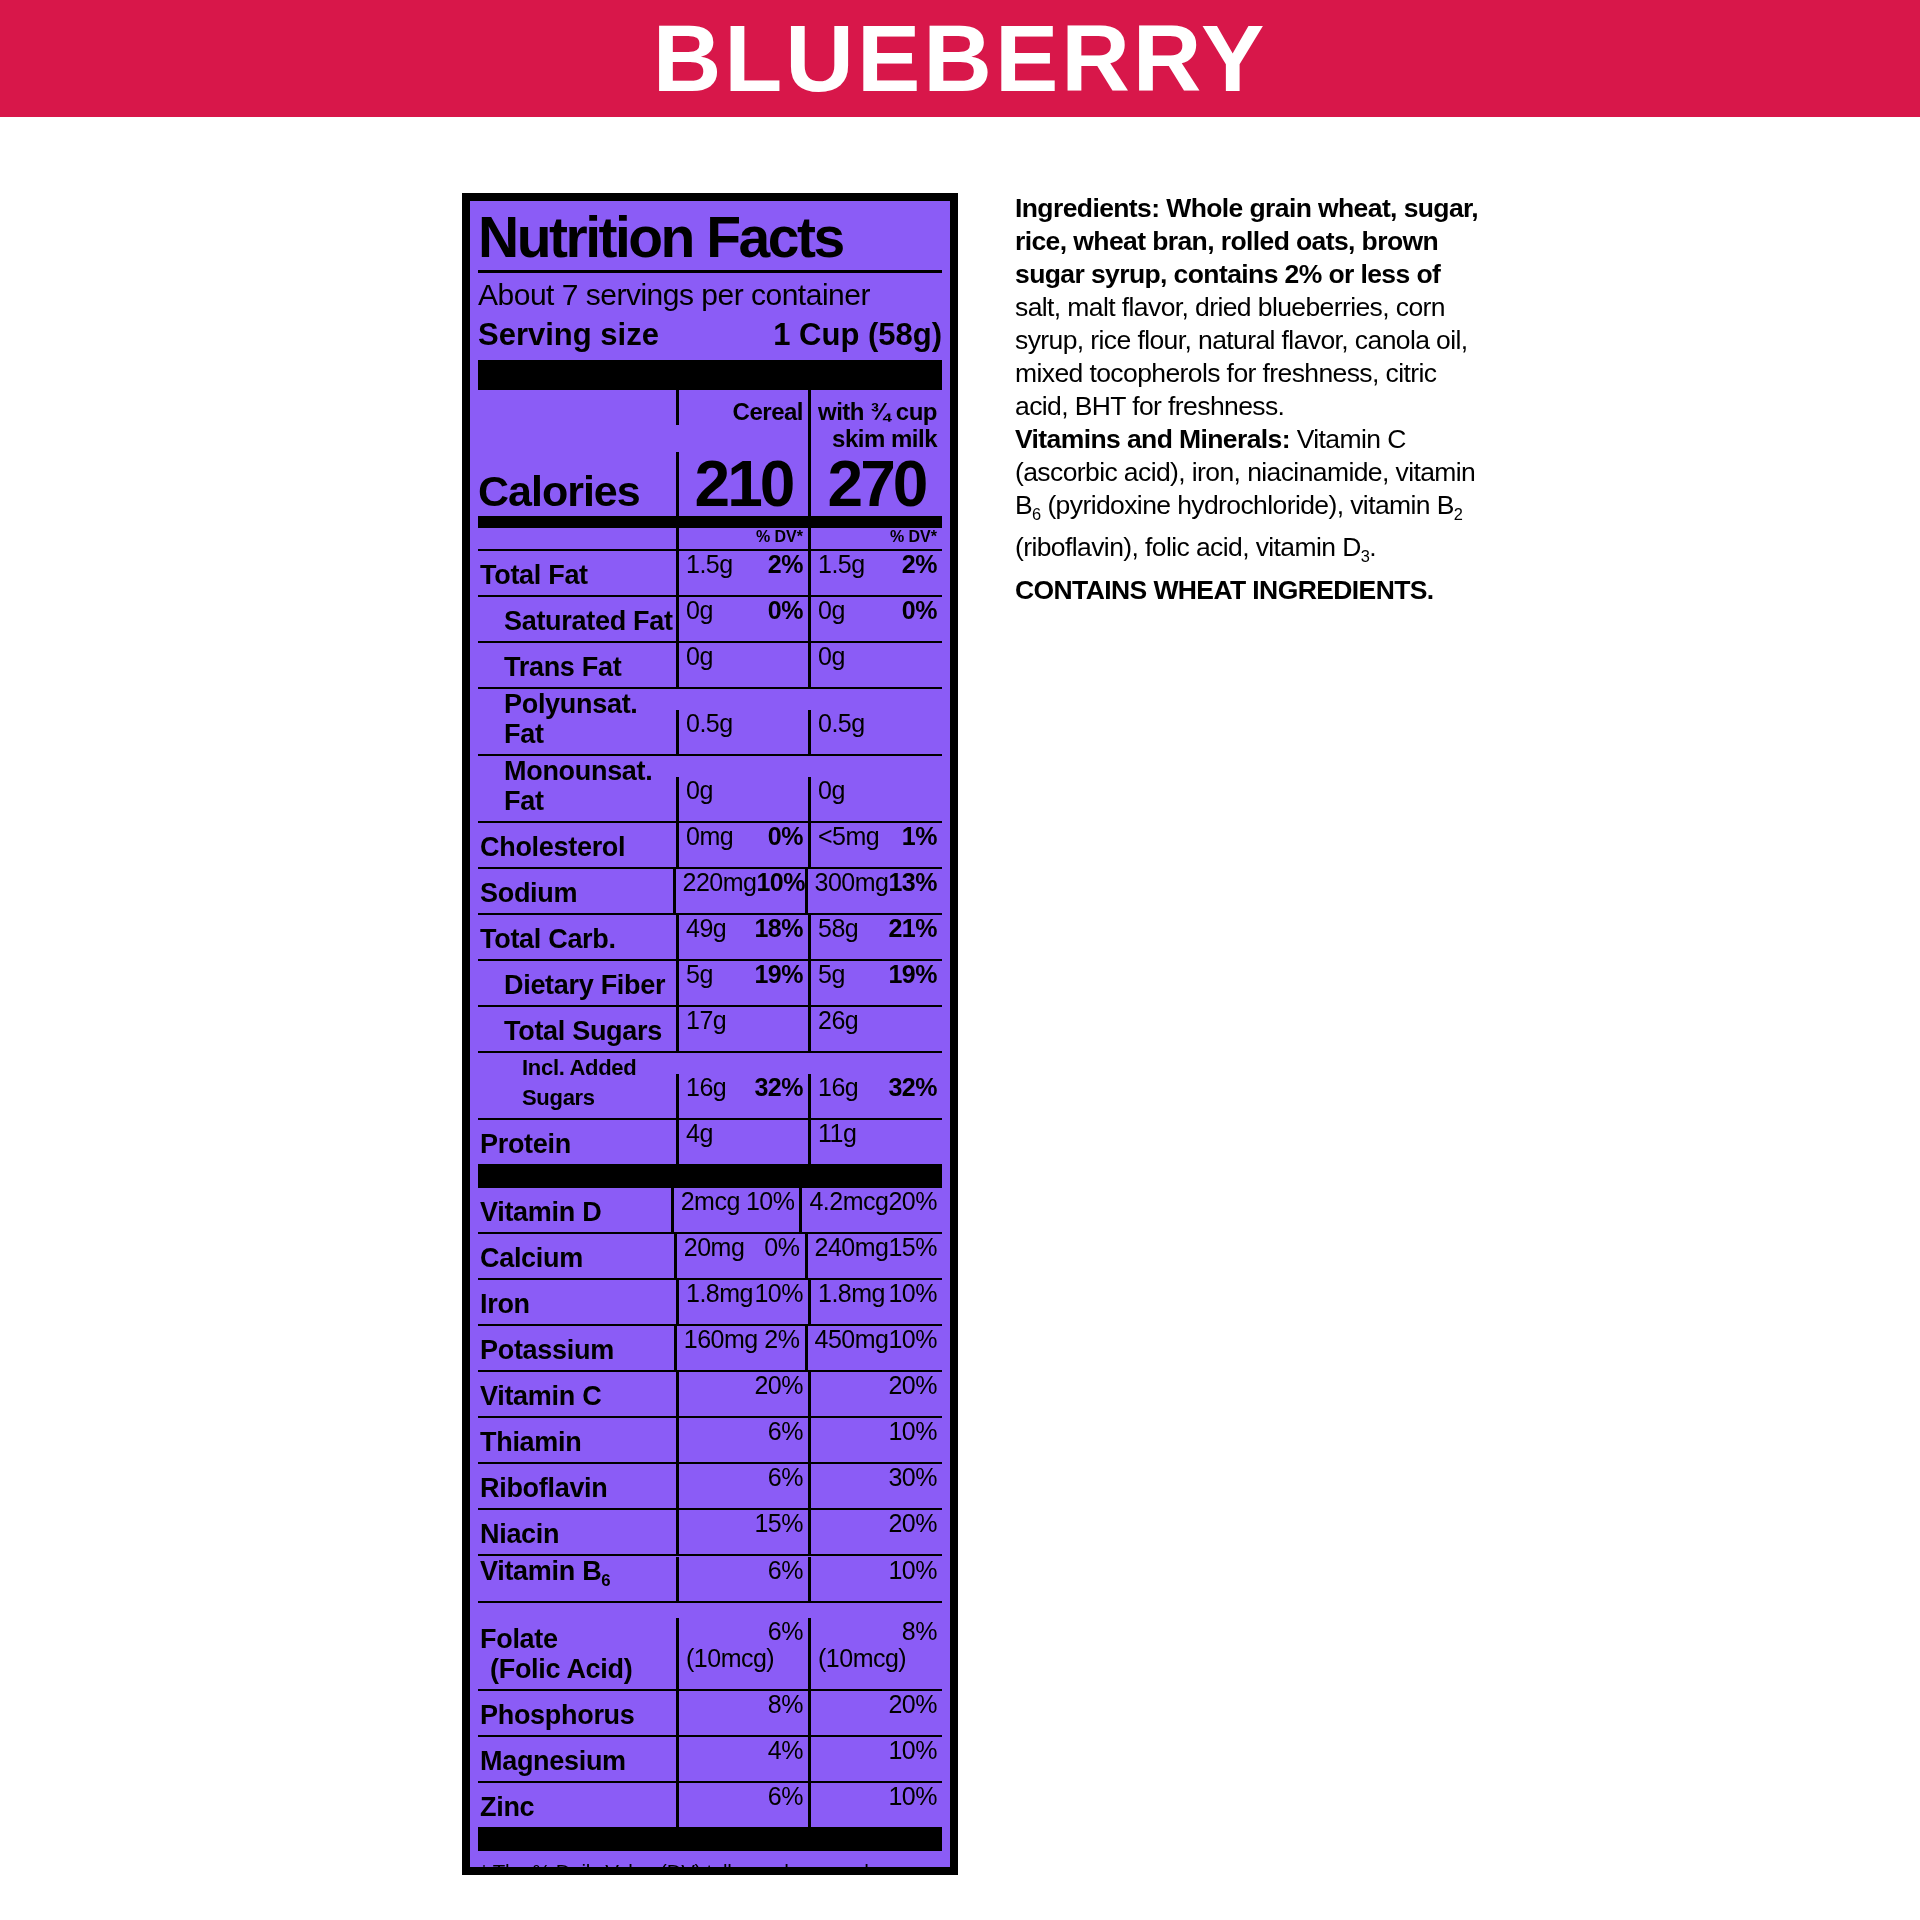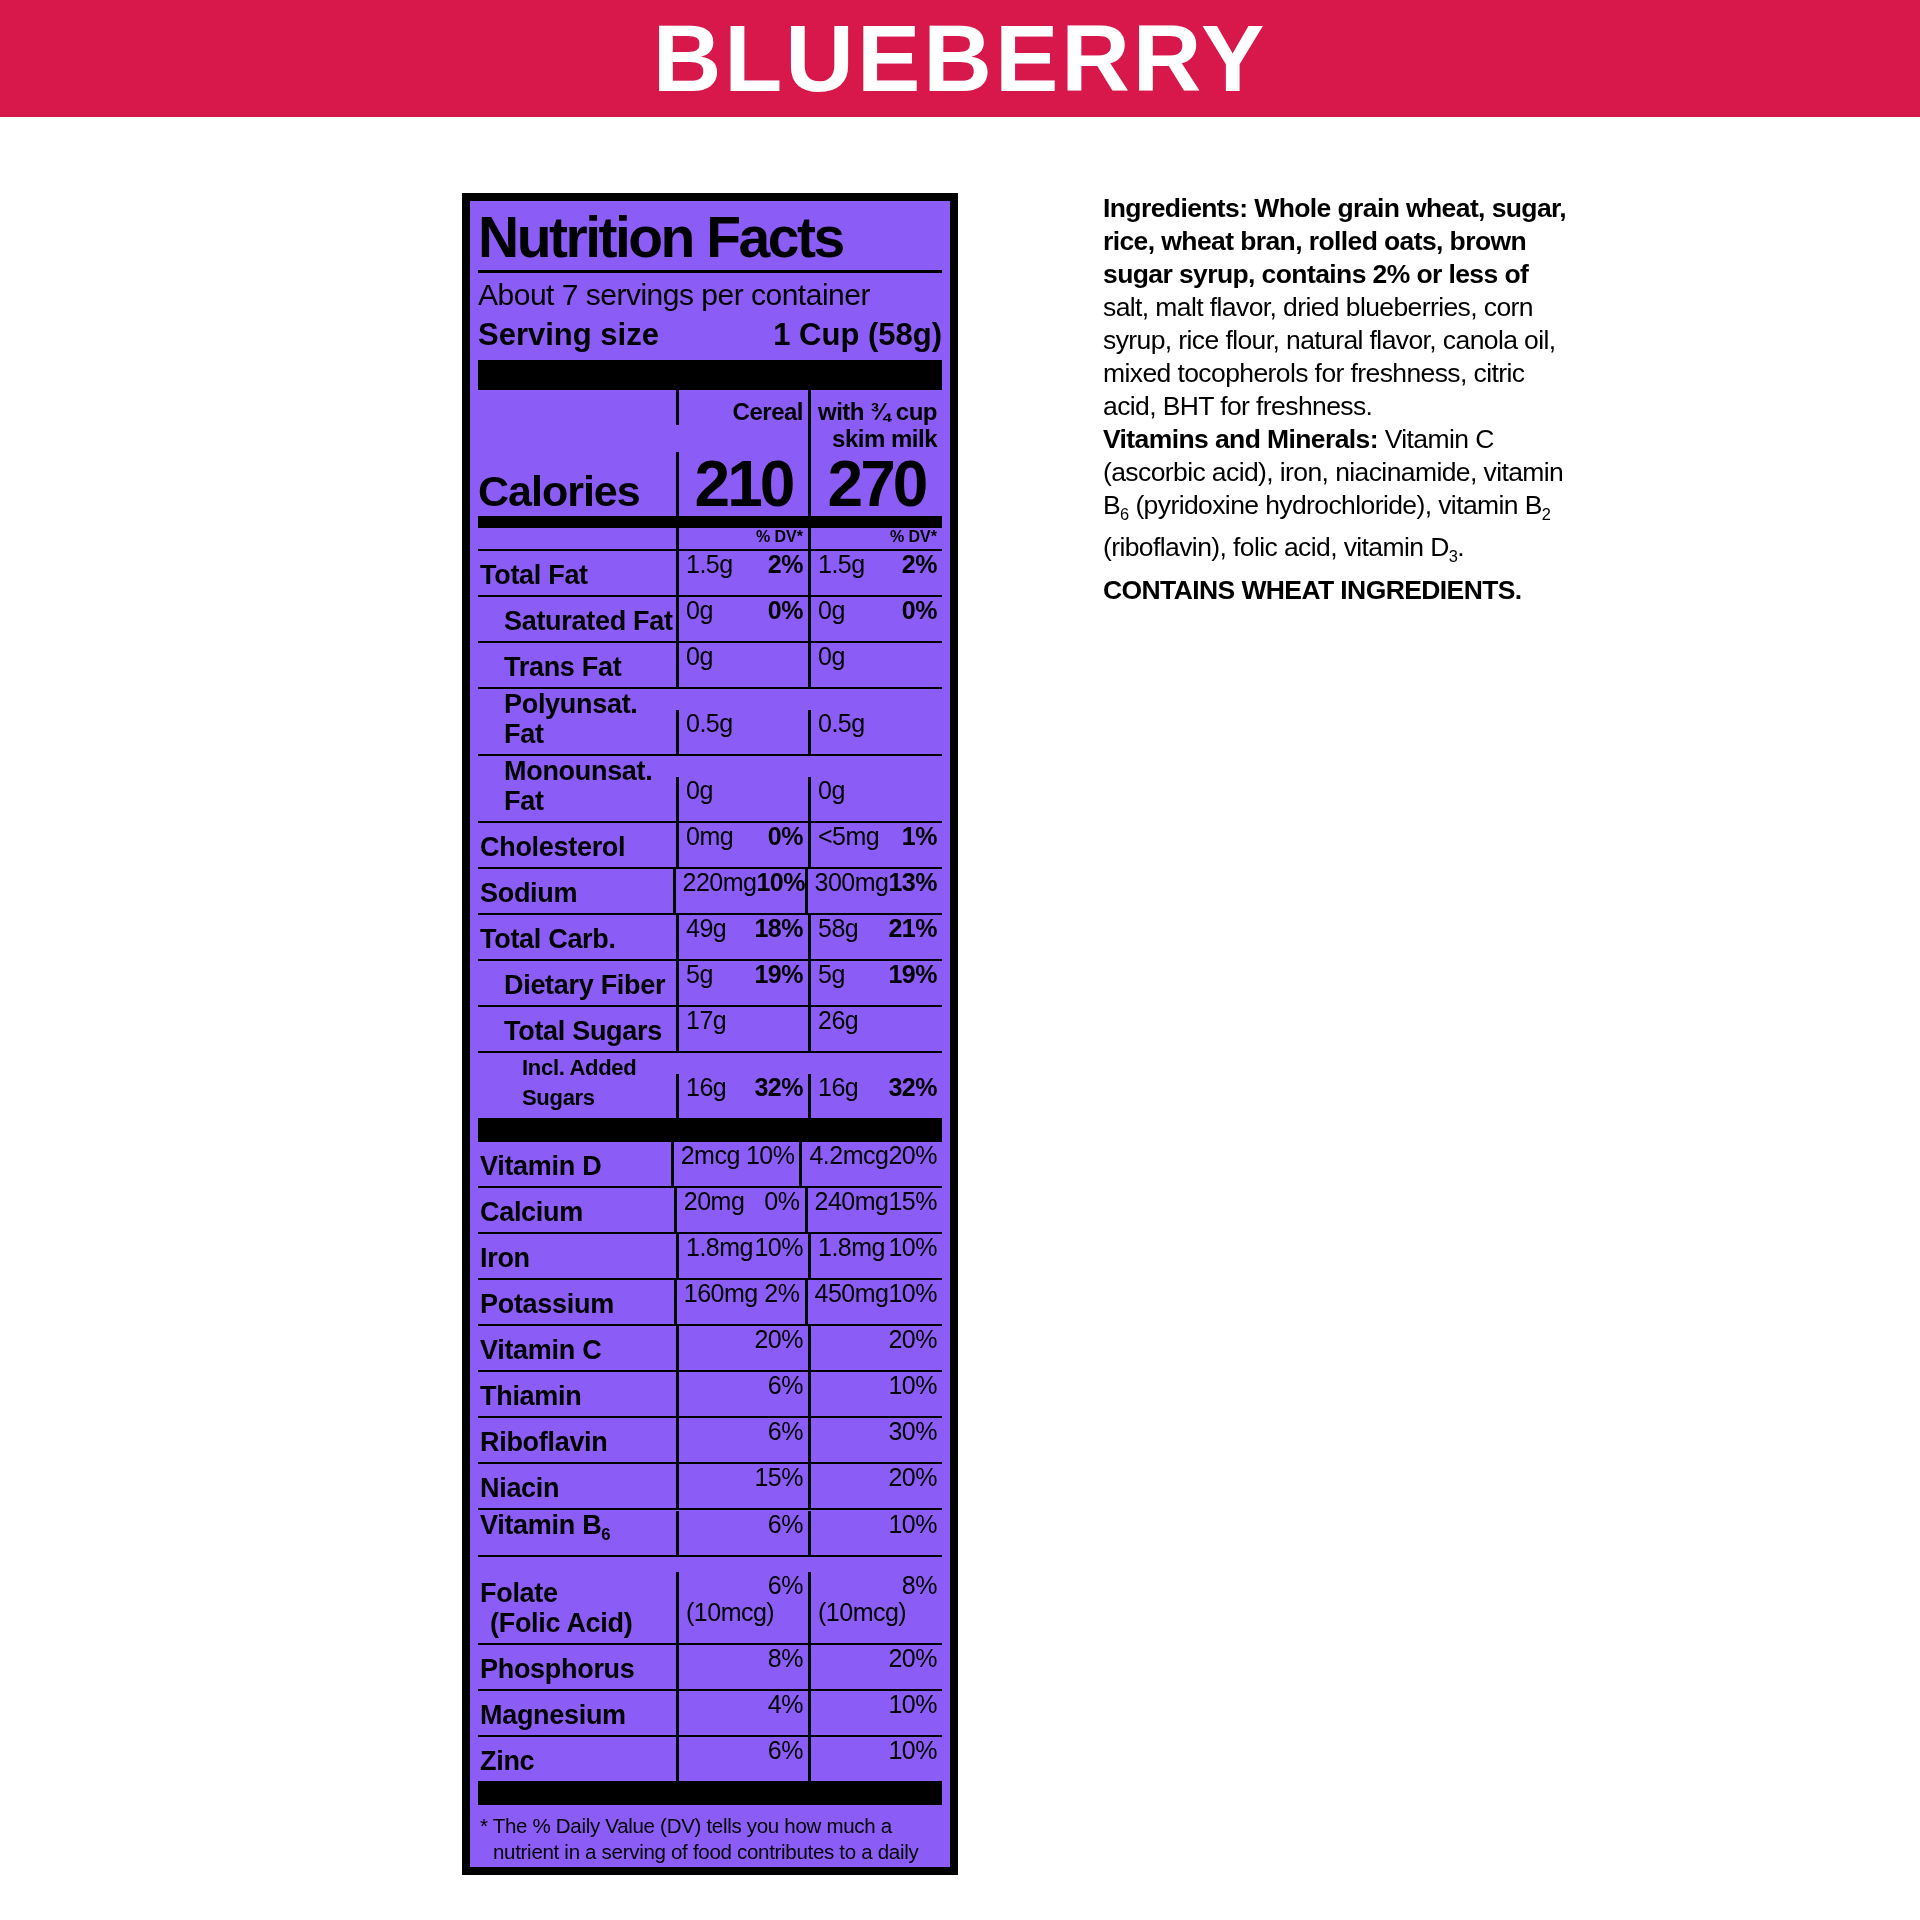--- a/index.html
+++ b/index.html
@@ -54,21 +54,21 @@
   .val2 { flex-direction:column; justify-content:flex-end; align-items:stretch; }
   .val2 .l1 { text-align:right; }
   .val2 .l2 { text-align:left; }
   .fl2 { padding-left:10px; }
   sub { font-size:0.62em; }
 
   .footnote { font-size:20.5px; line-height:26px; letter-spacing:-0.3px;
     padding:8px 2px 0 15px; text-indent:-13px; }
 
   
-  .ing { position:absolute; left:1103px; top:192px; width:474px;
+  .ing { position:absolute; left:1015px; top:192px; width:474px;
     font-size:26.5px; line-height:33px; letter-spacing:-0.6px; }
   .ing p { margin:0; }
   .ing .b { font-weight:bold; }
 </style>
 </head>
 <body>
 
 <div class="banner" style="background: rgb(216, 23, 74);">
   <div class="banner-text" style="color: rgb(255, 255, 255);">BLUEBERRY</div>
 </div>
@@ -220,20 +220,31 @@
         <div class="c-lbl lbl ind2">Incl. Added Sugars</div>
         <div class="c-cer val">
           <span class="amt">16g</span>
           <span class="dv">32%</span>
         </div>
         <div class="c-mlk val">
           <span class="amt">16g</span>
           <span class="dv">32%</span>
         </div>
       </div>
+      <div class="nrow macro">
+        <div class="c-lbl lbl bold">Protein</div>
+        <div class="c-cer val">
+          <span class="amt">4g</span>
+          <span class="dv"></span>
+        </div>
+        <div class="c-mlk val">
+          <span class="amt">11g</span>
+          <span class="dv"></span>
+        </div>
+      </div>
     </div>
   <div class="bar bar-sep"></div>
   <div id="vitamin-rows">
       <div class="nrow vit">
         <div class="c-lbl lbl">Vitamin D</div>
         <div class="c-cer val">
           <span class="amt">2mcg</span>
           <span class="dv">10%</span>
         </div>
         <div class="c-mlk val">

